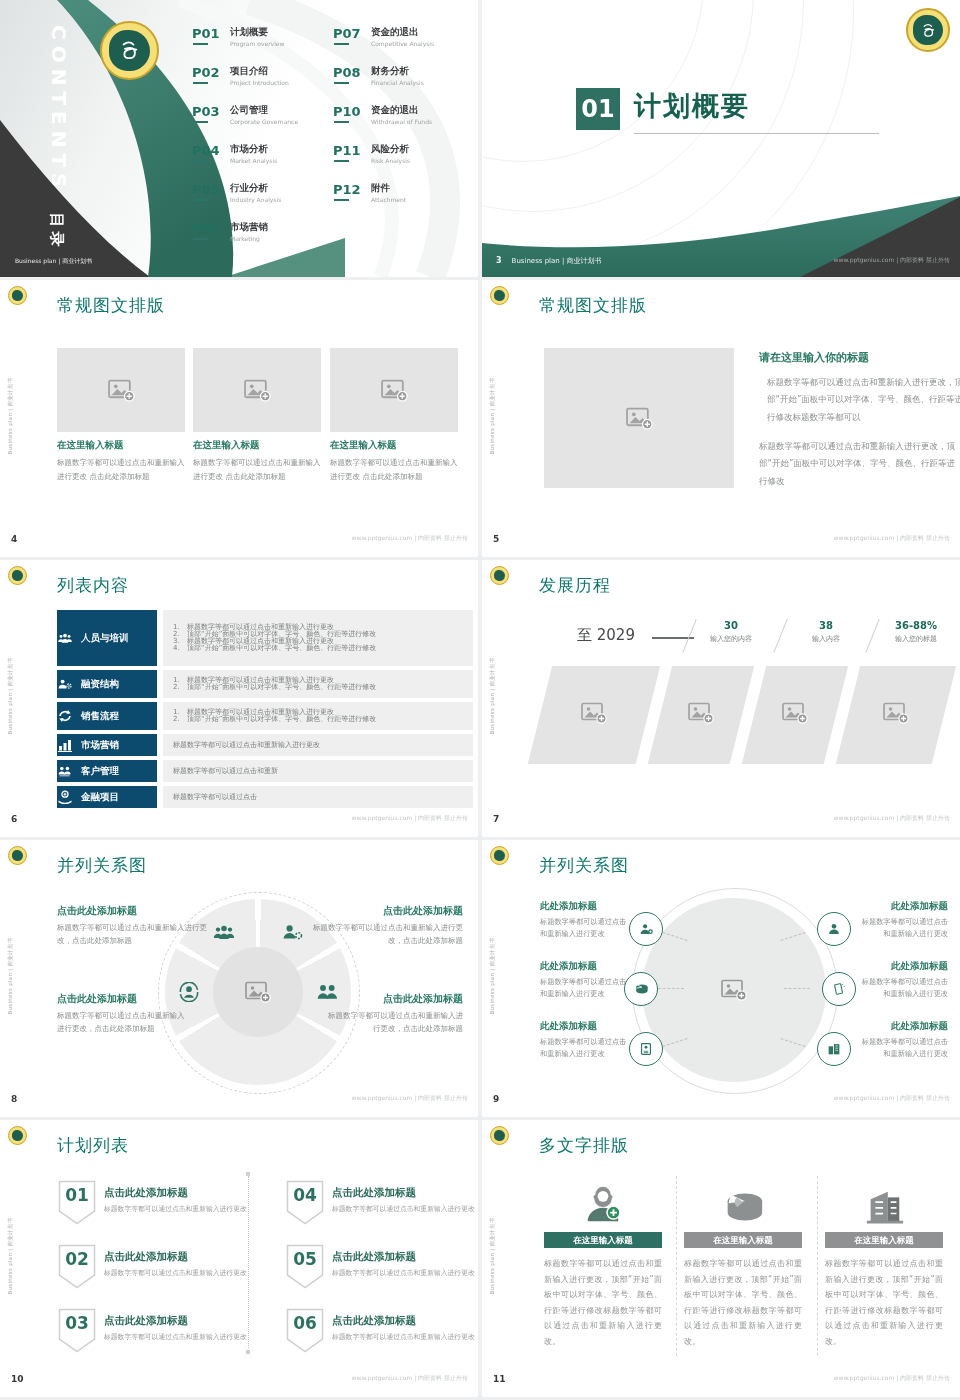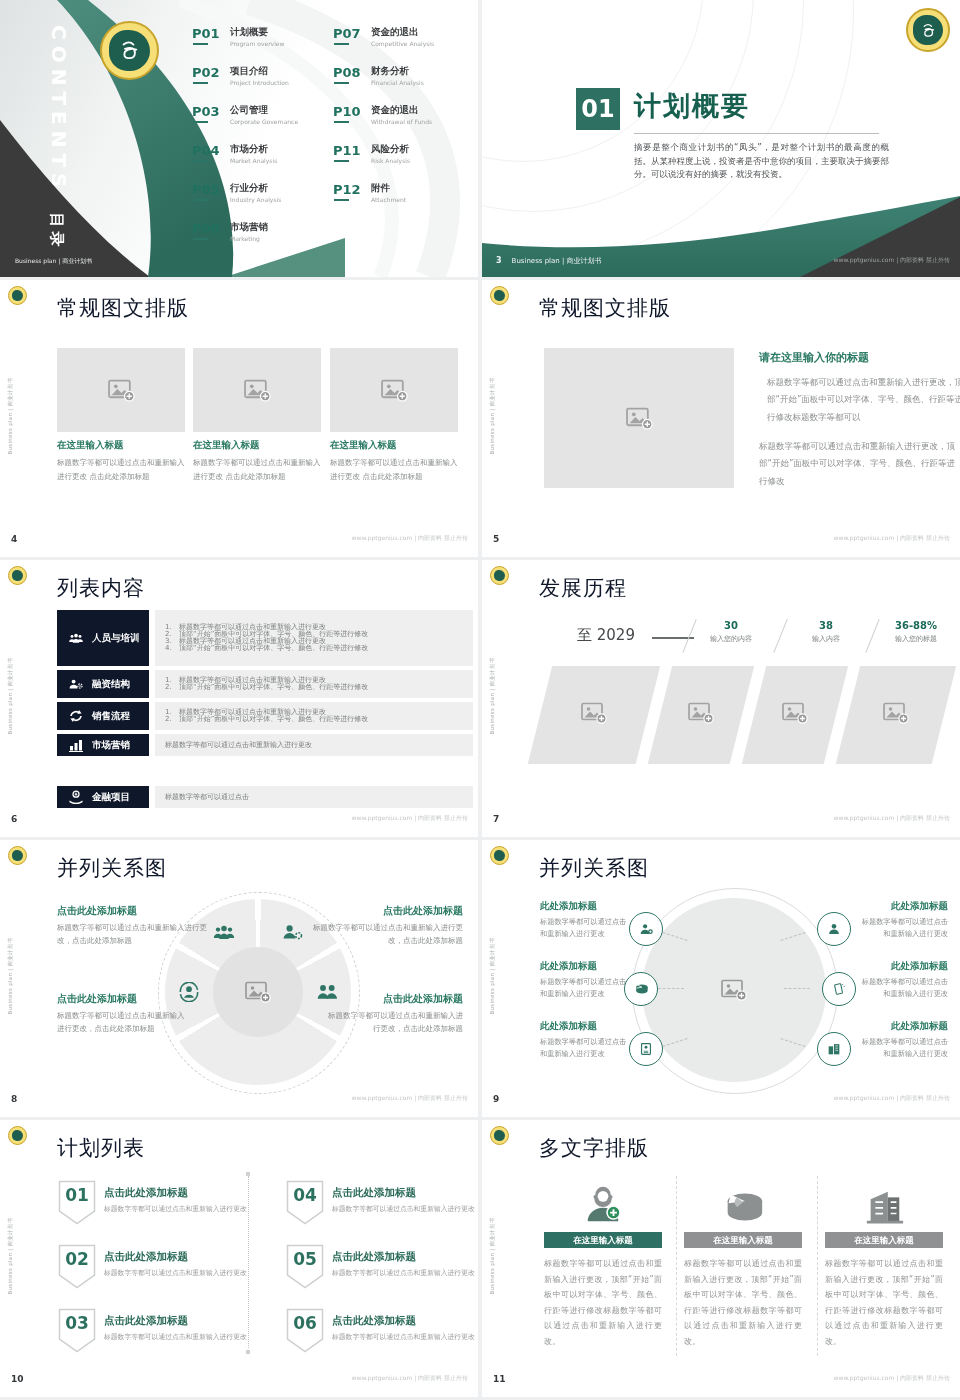--- a/index.html
+++ b/index.html
@@ -8,21 +8,21 @@
   .slide{position:relative;background:#ffffff;overflow:hidden;}
   .abs{position:absolute;}
 
   
   .mini-logo{position:absolute;left:8px;top:6px;width:17px;height:17px;border-radius:50%;background:#f5df76;border:1px solid #c8a42c;display:flex;align-items:center;justify-content:center;}
   .mini-logo .core{width:11px;height:11px;background:#1e5e4e;border-radius:46% 54% 52% 48%;}
   .biglogo{position:absolute;border-radius:50%;background:#f5df76;border:2px solid #c8a42c;display:flex;align-items:center;justify-content:center;}
   .biglogo .core{width:74%;height:74%;background:#1e5e4e;border-radius:46% 54% 52% 48%;display:flex;align-items:center;justify-content:center;}
   .biglogo svg{width:70%;height:70%;}
   .vbrand{position:absolute;left:-57px;top:130px;width:140px;height:12px;transform:rotate(-90deg);font-size:5.5px;color:#a8abad;text-align:center;letter-spacing:.3px;}
-  .stitle{position:absolute;left:57px;top:14px;font-size:21px;color:#0f172a;letter-spacing:1px;}
+  .stitle{position:absolute;left:57px;top:14px;font-size:17px;color:#0f766e;letter-spacing:1px;}
   .pagenum{position:absolute;left:11px;bottom:13px;font-size:9px;font-weight:bold;color:#35383a;}
   .wmark{position:absolute;right:10px;bottom:14px;font-size:6px;color:#c3c6c7;}
 
   .ph{background:#e4e4e4;display:flex;align-items:center;justify-content:center;}
   .ph svg{width:27px;height:23px;}
 
   .ghead{font-weight:bold;color:#2b7a64;}
   .btxt{color:#8b8e8f;}
 
   
@@ -56,21 +56,21 @@
 
   
   #s4 .ph{position:absolute;left:62px;top:68px;width:190px;height:140px;}
   #s4 h4{position:absolute;left:277px;top:70px;margin:0;font-size:11px;}
   #s4 .p1{position:absolute;left:285px;top:94px;width:196px;}
   #s4 .p2{position:absolute;left:277px;top:158px;width:196px;}
   #s4 p{font-size:8.5px;line-height:2.05;margin:0;text-align:justify;}
 
   
   .lrow{position:absolute;left:57px;width:416px;display:flex;}
-  .lbox{width:92px;background:#0f172a;color:#fff;display:flex;align-items:center;gap:8px;padding-left:11px;box-sizing:border-box;flex:none;}
+  .lbox{width:100px;background:#0c4a6e;color:#fff;display:flex;align-items:center;gap:8px;box-sizing:border-box;flex:none;}
   .lbox .lab{font-size:9.5px;font-weight:bold;}
   .lbox svg{width:16px;height:14px;flex:none;}
   .ltxt{margin-left:6px;background:#efefef;flex:1;padding:0 10px;box-sizing:border-box;display:flex;flex-direction:column;justify-content:center;}
   .ln{display:flex;font-size:7px;color:#7d8081;line-height:1.0;}
   .ln .ln-n{width:14px;flex:none;}
 
   
   .year{position:absolute;left:95px;top:66px;font-size:15px;color:#45484a;}
   .ydash{position:absolute;left:170px;top:77px;width:42px;height:2px;background:#6a6e6f;}
   .stat{position:absolute;width:84px;text-align:center;top:60px;}
@@ -252,21 +252,20 @@
     <div class="biglogo" style="left:424px;top:8px;width:40px;height:40px;">
       <div class="core">
           <svg viewBox="0 0 20 20">
             <path d="M6,6 Q10,3 13,6 M7,9 Q14,7 14,12 Q14,16 9,15.5 Q5.5,15 7,11 Q10,8 15,9.5" stroke="#fff" fill="none" stroke-width="1.3" stroke-linecap="round"></path>
           </svg>
         </div>
     </div>
     <div class="numbox">01</div>
     <div class="sectitle">计划概要</div>
     <div class="secline"></div>
-    <div class="secbody btxt">摘要是整个商业计划书的“凤头”，是对整个计划书的最高度的概括。从某种程度上说，投资者是否中意你的项目，主要取决于摘要部分。可以说没有好的摘要，就没有投资。</div>
     <div class="secfoot"><b>3</b><span>Business plan | 商业计划书</span></div>
     <div class="wmark-dark">www.pptgenius.com | 内部资料 禁止外传</div>
   </div>
 
   <div class="slide" id="s3">
     <div class="mini-logo">
         <div class="core"></div>
       </div>
     <div class="vbrand">Business plan | 商业计划书</div>
     <h2 class="stitle" style="margin:0;font-weight:500;">常规图文排版</h2>
@@ -432,20 +431,37 @@
           </svg>
         <span class="lab">市场营销</span>
       </div>
       <div class="ltxt">
         <div class="ln">
             <span>标题数字等都可以通过点击和重新输入进行更改</span>
           </div>
       </div>
     </div>
 
+    <div class="lrow" style="top:200px;height:22px;">
+      <div class="lbox">
+        <svg viewBox="0 0 20 14" fill="#fff">
+            <circle cx="6" cy="4" r="2.2"></circle>
+            <circle cx="13" cy="4" r="2.2"></circle>
+            <path d="M2,11.5 a4,4 0 0 1 8,0 z"></path>
+            <path d="M9,11.5 a4,4 0 0 1 8,0 z"></path>
+            <rect x="3" y="12.5" width="13" height="1.2" rx="0.6"></rect>
+          </svg>
+        <span class="lab">客户管理</span>
+      </div>
+      <div class="ltxt">
+        <div class="ln">
+            <span>标题数字等都可以通过点击和重新</span>
+          </div>
+      </div>
+    </div>
 
     <div class="lrow" style="top:226px;height:22px;">
       <div class="lbox">
         <svg viewBox="0 0 16 14">
             <circle cx="8" cy="4.2" r="3" fill="none" stroke="#fff" stroke-width="1.3"></circle>
             <path d="M8,2.6 v3.2 M6.6,4.2 h2.8" stroke="#fff" stroke-width="1"></path>
             <path d="M1.5,10.5 q6.5,4.6 13,0 l0,1.8 q-6.5,4 -13,0 z" fill="#fff"></path>
           </svg>
         <span class="lab">金融项目</span>
       </div>

